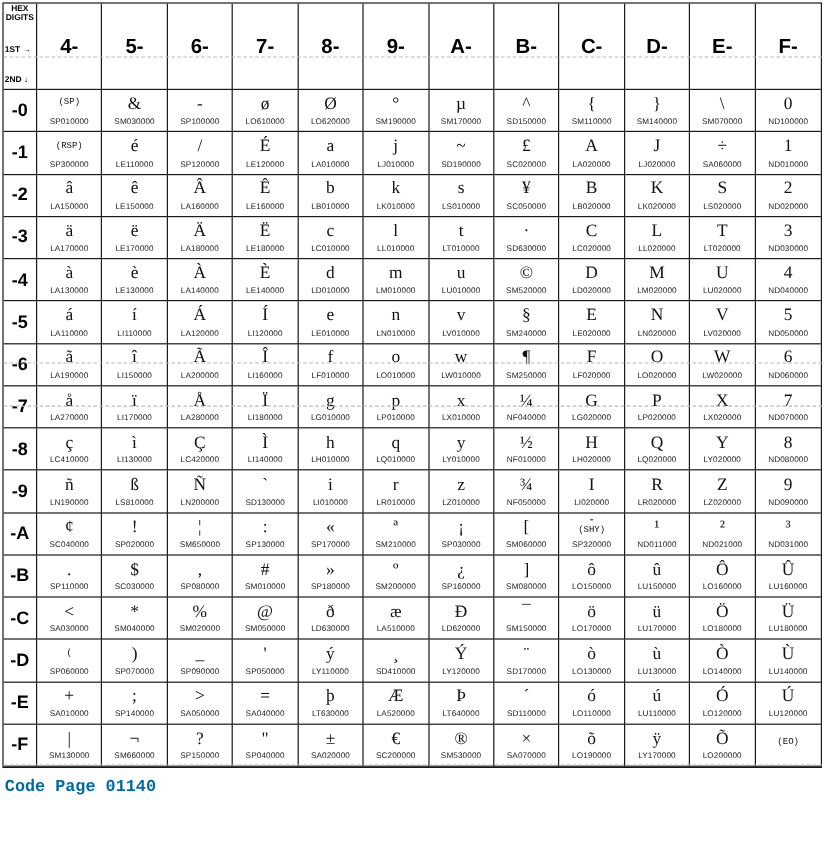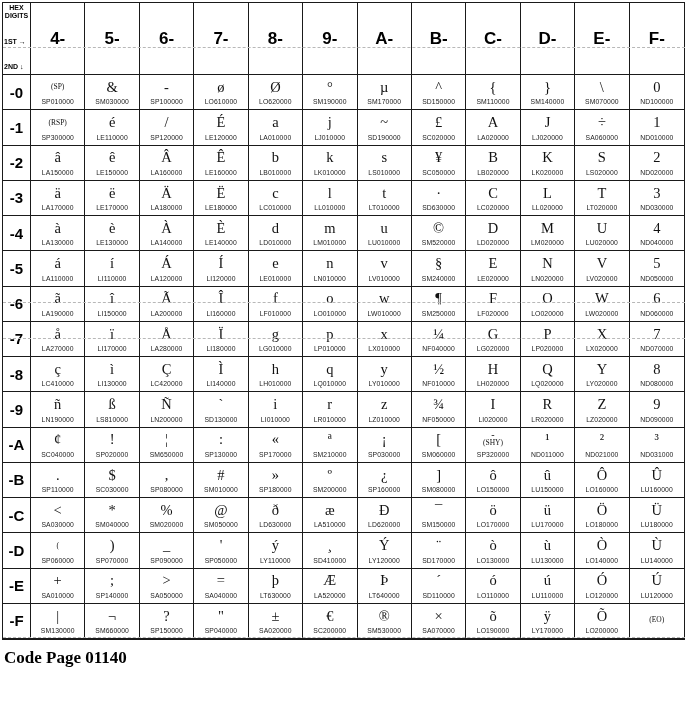--- a/index.html
+++ b/index.html
@@ -17,28 +17,28 @@
   .corner .hex{align-self:center;text-align:center;}
   .corner .dir{align-self:flex-start;white-space:nowrap;}
   .colhead{display:flex;align-items:center;justify-content:center;
         font-weight:bold;font-size:17px;position:relative;z-index:2;}
   .rowhead{display:flex;align-items:center;justify-content:center;
         font-weight:bold;font-size:15px;}
   .cell{display:flex;flex-direction:column;align-items:center;}
   .cell .ch{flex:1;display:flex;flex-direction:column;align-items:center;justify-content:center;
         font-family:"Liberation Serif","DejaVu Serif",serif;font-size:14.5px;line-height:1;
         color:#111;width:100%;}
-  .cell .ch.lbl{font-size:7.5px;font-family:Liberation Serif, serif;
+  .cell .ch.lbl{font-size:7.5px;font-family:Liberation Mono, monospace;
         font-weight:normal;letter-spacing:0;}
   .cell .glyph{font-size:10px;line-height:4px;margin-bottom:2px;}
   .cell .code{font-size:6.8px;line-height:1;padding-bottom:3px;color:#222;
         white-space:nowrap;letter-spacing:0.1px;}
   .caption{position:absolute;left:4px;top:648px;
-        font-family:Liberation Serif, serif;
-        font-weight:bold;font-size:17px;color:#000000;}
+        font-family:Liberation Mono, monospace;
+        font-weight:bold;font-size:14px;color:#0369a1;}
   .scanline{position:absolute;left:3px;width:682px;height:0;
         border-top:1px dashed #b8b8b8;z-index:3;pointer-events:none;}
 </style>
 </head>
 <body>
 
 <div class="page">
   <div class="grid" id="grid">
     <div class="corner">
       <div class="hex">

